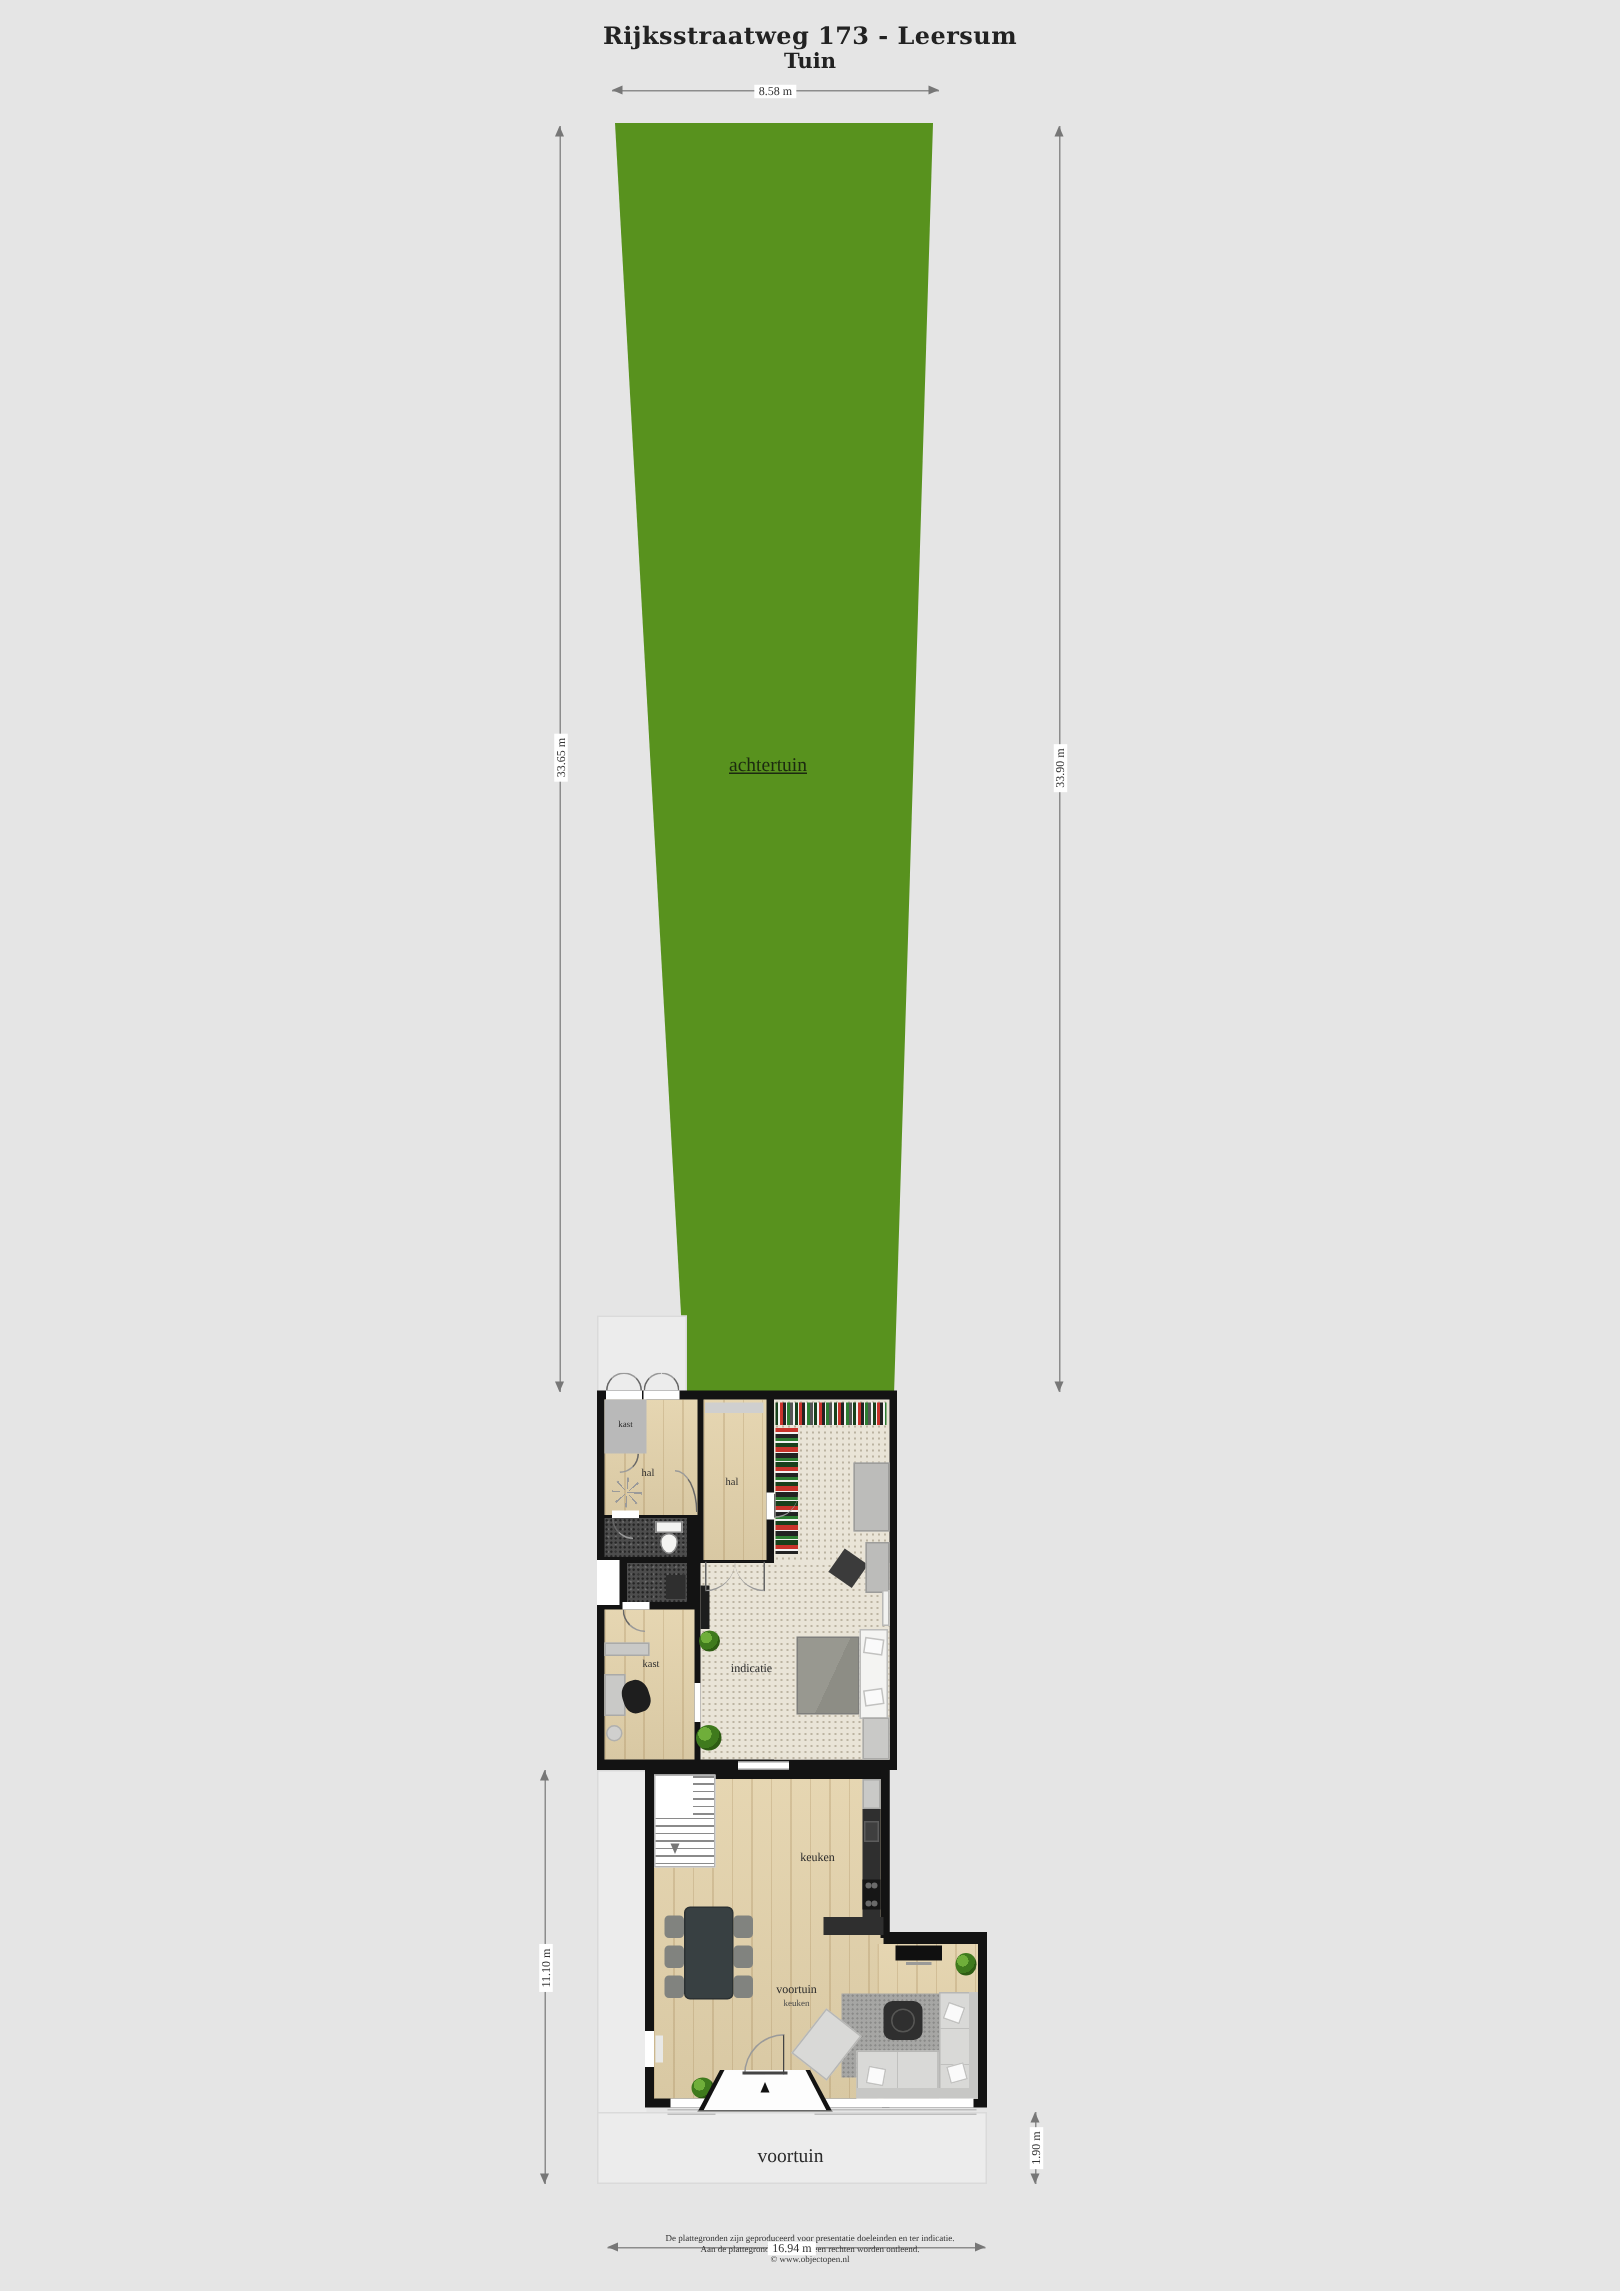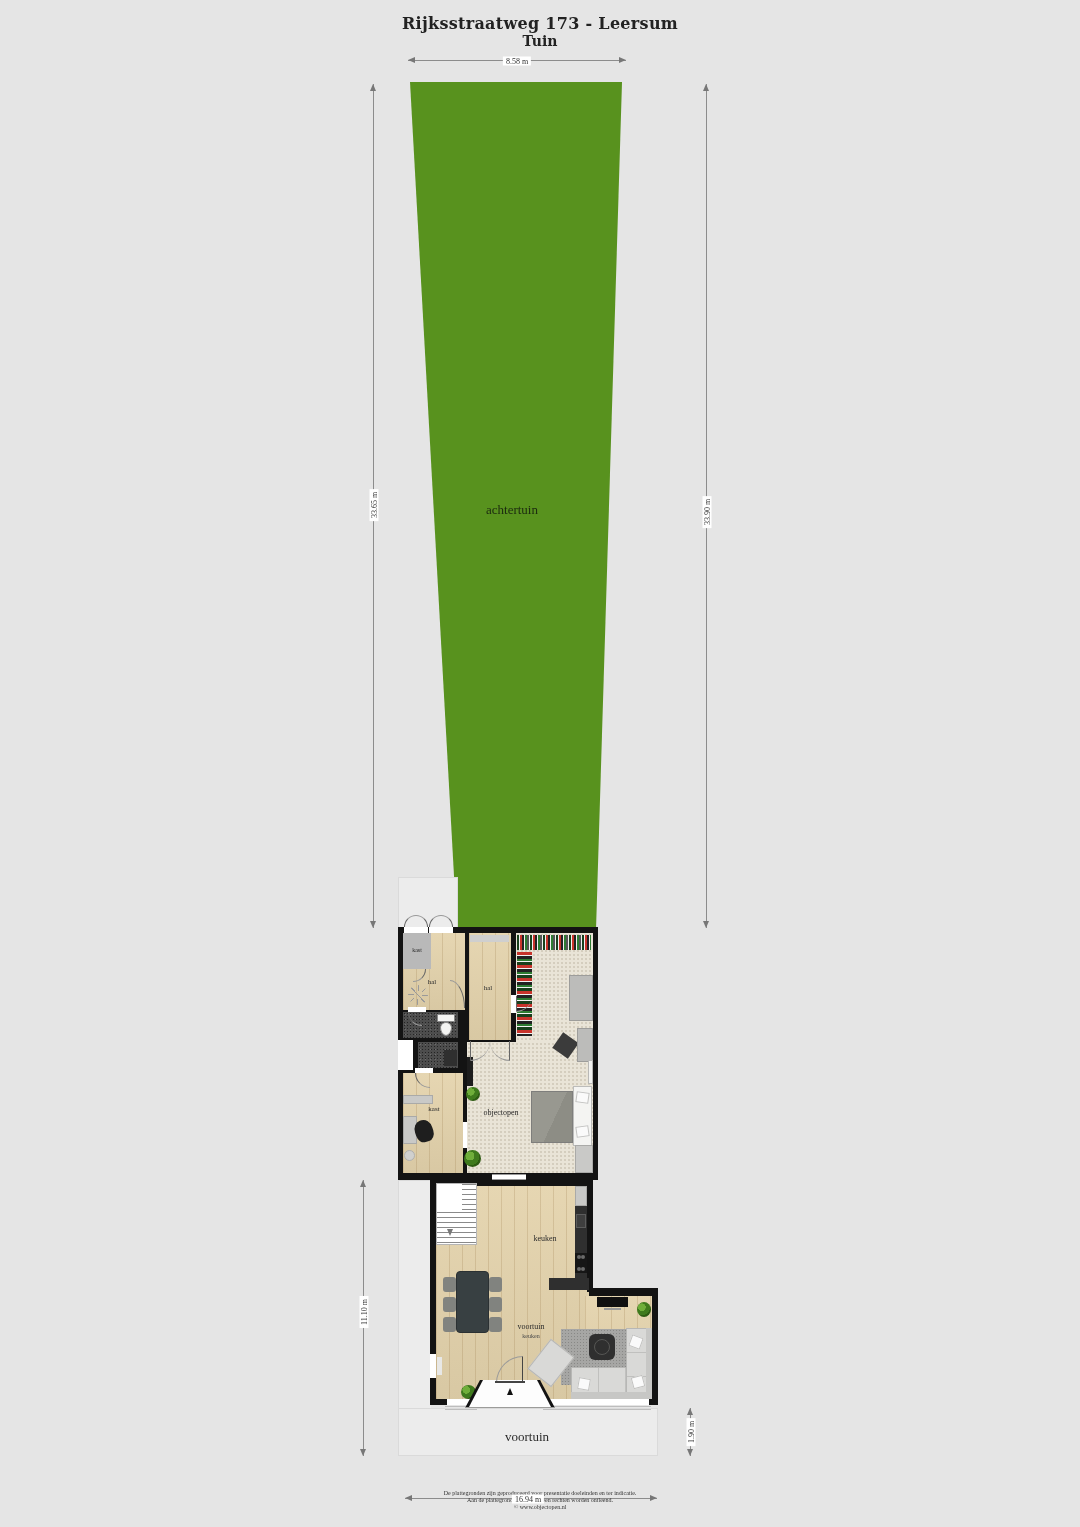--- a/index.html
+++ b/index.html
@@ -75,21 +75,21 @@
   <div class="abs arr down" style="left:370px;top:921px;"></div>
   <div class="abs dim-label vert" style="left:374px;top:505px;">33.65 m</div>
 
   <div class="abs dline-v" style="left:706px;top:84px;height:844px;"></div>
   <div class="abs arr up" style="left:703px;top:84px;"></div>
   <div class="abs arr down" style="left:703px;top:921px;"></div>
   <div class="abs dim-label vert" style="left:707px;top:512px;">33.90 m</div>
 
   <div class="abs green" style="left:398px;top:82px;width:230px;height:848px;
        clip-path:polygon(12px 0,224px 0,198px 848px,59px 848px);"></div>
-  <div class="abs room-label" style="left:512px;top:510px;font-size:13px;color:#1c2a10;">achtertuin</div>
+  <div class="abs room-label" style="left:512px;top:510px;font-size:13px;color:#1c2a10;text-decoration:underline;">achtertuin</div>
 
   <div class="abs paving" style="left:398px;top:877px;width:60px;height:53px;"></div>
 
   <div class="abs wall" style="left:398px;top:927px;width:200px;height:253px;"></div>
 
   <div class="abs wood" style="left:403px;top:933px;width:62px;height:77px;"></div>
   <div class="abs grayroom" style="left:403px;top:933px;width:28px;height:36px;"></div>
   <div class="abs wood" style="left:469px;top:933px;width:42px;height:107px;"></div>
   <div class="abs carpet" style="left:516px;top:933px;width:77px;height:240px;"></div>
   <div class="abs carpet" style="left:467px;top:1042px;width:126px;height:131px;"></div>
@@ -149,21 +149,21 @@
   <div class="abs arc" style="left:490px;top:1041px;width:20px;height:20px;border-right:1px solid #666;border-bottom:1px solid #999;border-bottom-left-radius:100%;"></div>
 
   <div class="abs doorgap" style="left:463px;top:1122px;width:4px;height:26px;"></div>
 
   <div class="abs doorgap" style="left:492px;top:1174px;width:34px;height:6px;border-top:1px solid #999;border-bottom:1px solid #999;box-sizing:border-box;"></div>
 
   <div class="abs room-label" style="left:417px;top:950px;font-size:6px;">kast</div>
   <div class="abs room-label" style="left:432px;top:982px;font-size:7px;">hal</div>
   <div class="abs room-label" style="left:488px;top:988px;font-size:7px;">hal</div>
   <div class="abs room-label" style="left:434px;top:1109px;font-size:7px;">kast</div>
-  <div class="abs room-label" style="left:501px;top:1112px;font-size:8px;">objectopen</div>
+  <div class="abs room-label" style="left:501px;top:1112px;font-size:8px;">indicatie</div>
 
   <div class="abs paving" style="left:398px;top:1180px;width:33px;height:230px;border-right:none;"></div>
   <div class="abs paving" style="left:398px;top:1408px;width:260px;height:48px;"></div>
 
   <div class="abs wall" style="left:430px;top:1180px;width:163px;height:225px;"></div>
   <div class="abs wall" style="left:588px;top:1288px;width:70px;height:117px;"></div>
 
   <div class="abs wood" style="left:436px;top:1186px;width:153px;height:213px;"></div>
   <div class="abs wood" style="left:585px;top:1296px;width:67px;height:103px;"></div>
   <div class="abs wall" style="left:587px;top:1180px;width:6px;height:112px;"></div>

